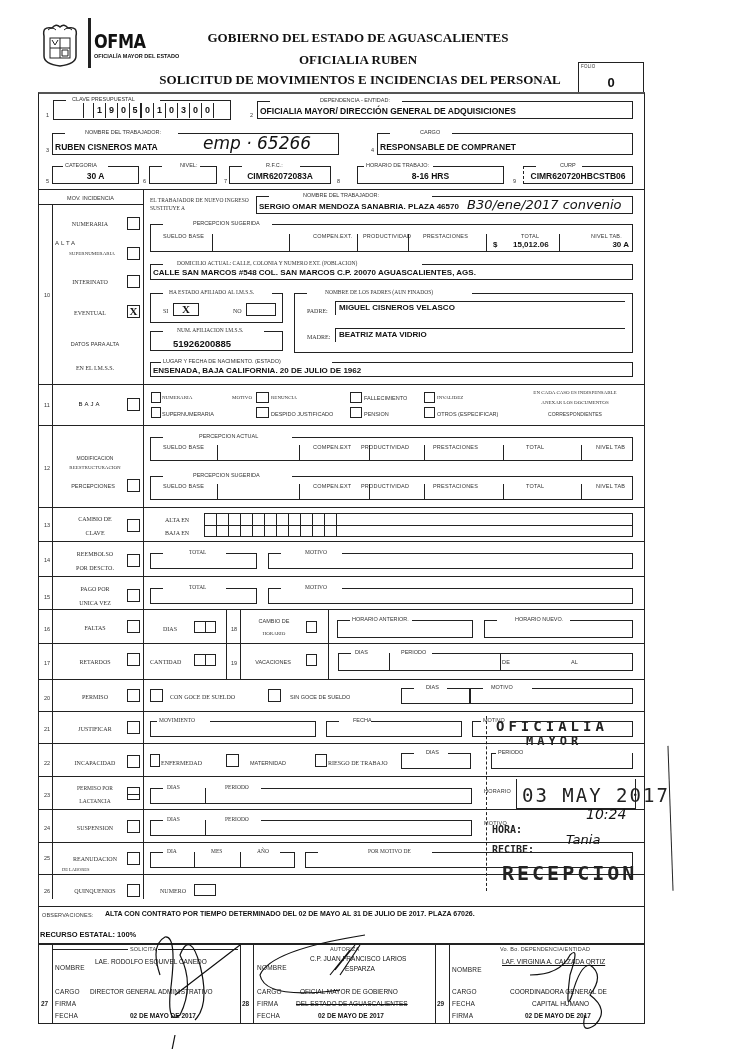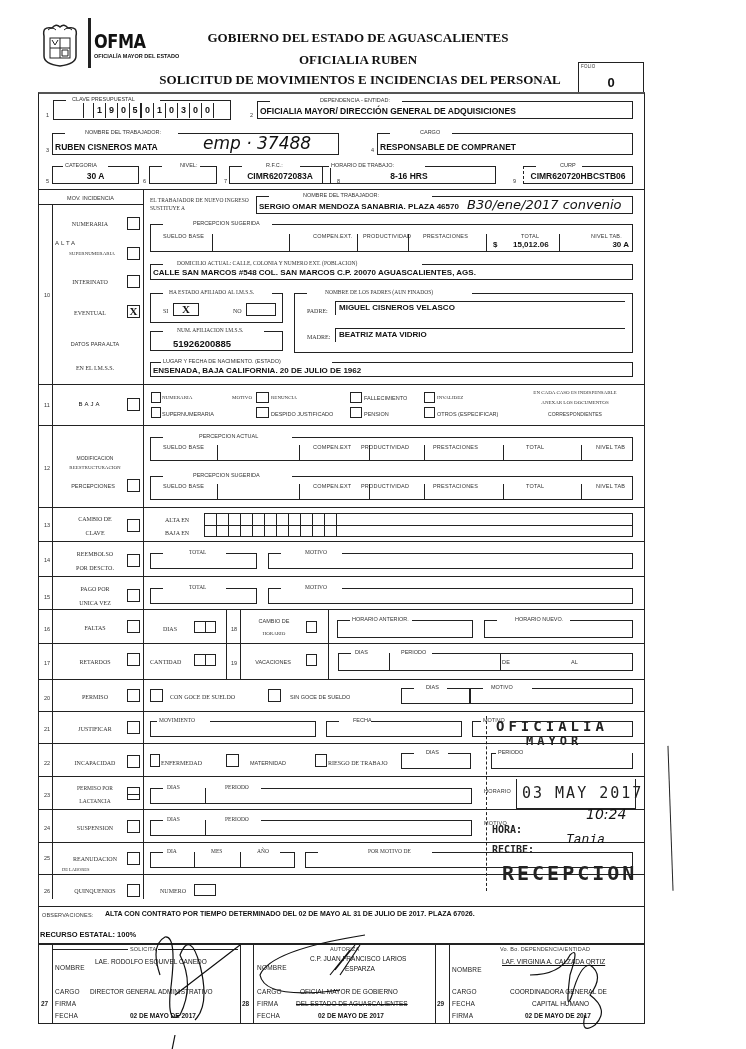--- a/index.html
+++ b/index.html
@@ -76,21 +76,21 @@
   <span class="ft" style="left:60px;">DEPENDENCIA - ENTIDAD:</span>
   <div class="ftline" style="width:230px;"></div>
   <div class="val abs" style="left:2px;top:5px;">OFICIALIA MAYOR/ DIRECCIÓN GENERAL DE ADQUISICIONES</div>
 </div>
 
 <div class="num abs" style="left:46px;top:147px;">3</div>
 <div class="fld" style="left:52px;top:133px;width:287px;height:22px;">
   <span class="ft" style="left:30px;">NOMBRE DEL TRABAJADOR:</span>
   <div class="ftline" style="width:160px;"></div>
   <div class="val abs" style="left:2px;top:9px;">RUBEN CISNEROS MATA</div>
-  <div class="abs hand" style="left:150px;top:0px;font-size:17px;">emp · 37488</div>
+  <div class="abs hand" style="left:150px;top:0px;font-size:17px;">emp · 65266</div>
 </div>
 <div class="num abs" style="left:371px;top:147px;">4</div>
 <div class="fld" style="left:377px;top:133px;width:256px;height:22px;">
   <span class="ft" style="left:40px;">CARGO</span>
   <div class="ftline" style="width:180px;"></div>
   <div class="val abs" style="left:2px;top:9px;">RESPONSABLE DE COMPRANET</div>
 </div>
 
 <div class="num abs" style="left:46px;top:178px;">5</div>
 <div class="fld" style="left:52px;top:166px;width:87px;height:18px;">
@@ -104,21 +104,21 @@
   <div class="ftline" style="width:16px;"></div>
   <div class="val abs" style="left:0;right:0;top:5px;text-align:center;"></div>
 </div>
 <div class="num abs" style="left:224px;top:178px;">7</div>
 <div class="fld" style="left:229px;top:166px;width:102px;height:18px;">
   <span class="ft" style="left:34px;">R.F.C.:</span>
   <div class="ftline" style="width:30px;"></div>
   <div class="val abs" style="left:0;right:0;top:5px;text-align:center;">CIMR62072083A</div>
 </div>
 <div class="num abs" style="left:337px;top:178px;">8</div>
-<div class="fld" style="left:322px;top:166px;width:174px;height:18px;">
+<div class="fld" style="left:357px;top:166px;width:147px;height:18px;">
   <span class="ft" style="left:6px;">HORARIO DE TRABAJO:</span>
   <div class="ftline" style="width:70px;"></div>
   <div class="val abs" style="left:0;right:0;top:5px;text-align:center;">8-16 HRS</div>
 </div>
 <div class="num abs" style="left:513px;top:178px;">9</div>
 <div class="fld" style="left:523px;top:166px;width:110px;height:18px;border-left-style:dashed;">
   <span class="ft" style="left:34px;">CURP</span>
   <div class="ftline" style="width:50px;"></div>
   <div class="val abs" style="left:0;right:0;top:5px;text-align:center;">CIMR620720HBCSTB06</div>
 </div>
@@ -463,25 +463,25 @@
 
 <div class="lbl abs" style="left:42px;top:912px;">OBSERVACIONES:</div>
 <div class="val abs" style="left:105px;top:910px;font-size:7px;">ALTA CON CONTRATO POR TIEMPO DETERMINADO DEL 02 DE MAYO AL 31 DE JULIO DE 2017. PLAZA 67026.</div>
 <div class="val abs" style="left:40px;top:930px;font-size:7.5px;">RECURSO ESTATAL: 100%</div>
 
 <div class="abs" style="left:486px;top:716px;width:200px;height:190px;">
   <div class="abs" style="left:0;top:0;width:2px;height:175px;border-left:1.5px dashed #222;"></div>
   <div class="abs stamp" style="left:10px;top:2px;font-size:14px;letter-spacing:4px;">OFICIALIA</div>
   <div class="abs stamp" style="left:40px;top:18px;font-size:12px;letter-spacing:4px;">MAYOR</div>
   <div class="abs" style="left:30px;top:63px;width:120px;height:30px;border:1.5px solid #222;border-top:none;"></div>
-  <div class="abs stamp" style="left:36px;top:68px;font-size:15px;letter-spacing:2px;font-weight:normal;">03 MAY 2017</div>
+  <div class="abs stamp" style="left:36px;top:68px;font-size:19px;letter-spacing:2px;font-weight:normal;">03 MAY 2017</div>
   <div class="abs hand" style="left:100px;top:90px;font-size:14px;">10:24</div>
   <div class="abs stamp" style="left:6px;top:108px;font-size:10px;">HORA:</div>
   <div class="abs stamp" style="left:6px;top:128px;font-size:10px;">RECIBE:</div>
-  <div class="abs hand" style="left:80px;top:116px;font-size:13px;font-family:Liberation Mono, monospace;">Tania</div>
+  <div class="abs hand" style="left:80px;top:116px;font-size:13px;">Tania</div>
   <div class="abs stamp" style="left:16px;top:145px;font-size:20px;letter-spacing:3px;">RECEPCION</div>
   <div class="abs" style="left:175px;top:30px;width:10px;height:145px;border-right:1.5px solid #222;transform:rotate(-2deg);"></div>
 </div>
 
 <div class="abs" style="left:38px;top:944px;width:607px;height:80px;border:1.5px solid #222;border-top:1px solid #222;"></div>
 <div class="vline" style="left:52px;top:944px;height:80px;"></div>
 <div class="vline" style="left:240px;top:944px;height:80px;"></div>
 <div class="vline" style="left:253px;top:944px;height:80px;"></div>
 <div class="vline" style="left:435px;top:944px;height:80px;"></div>
 <div class="vline" style="left:449px;top:944px;height:80px;"></div>

